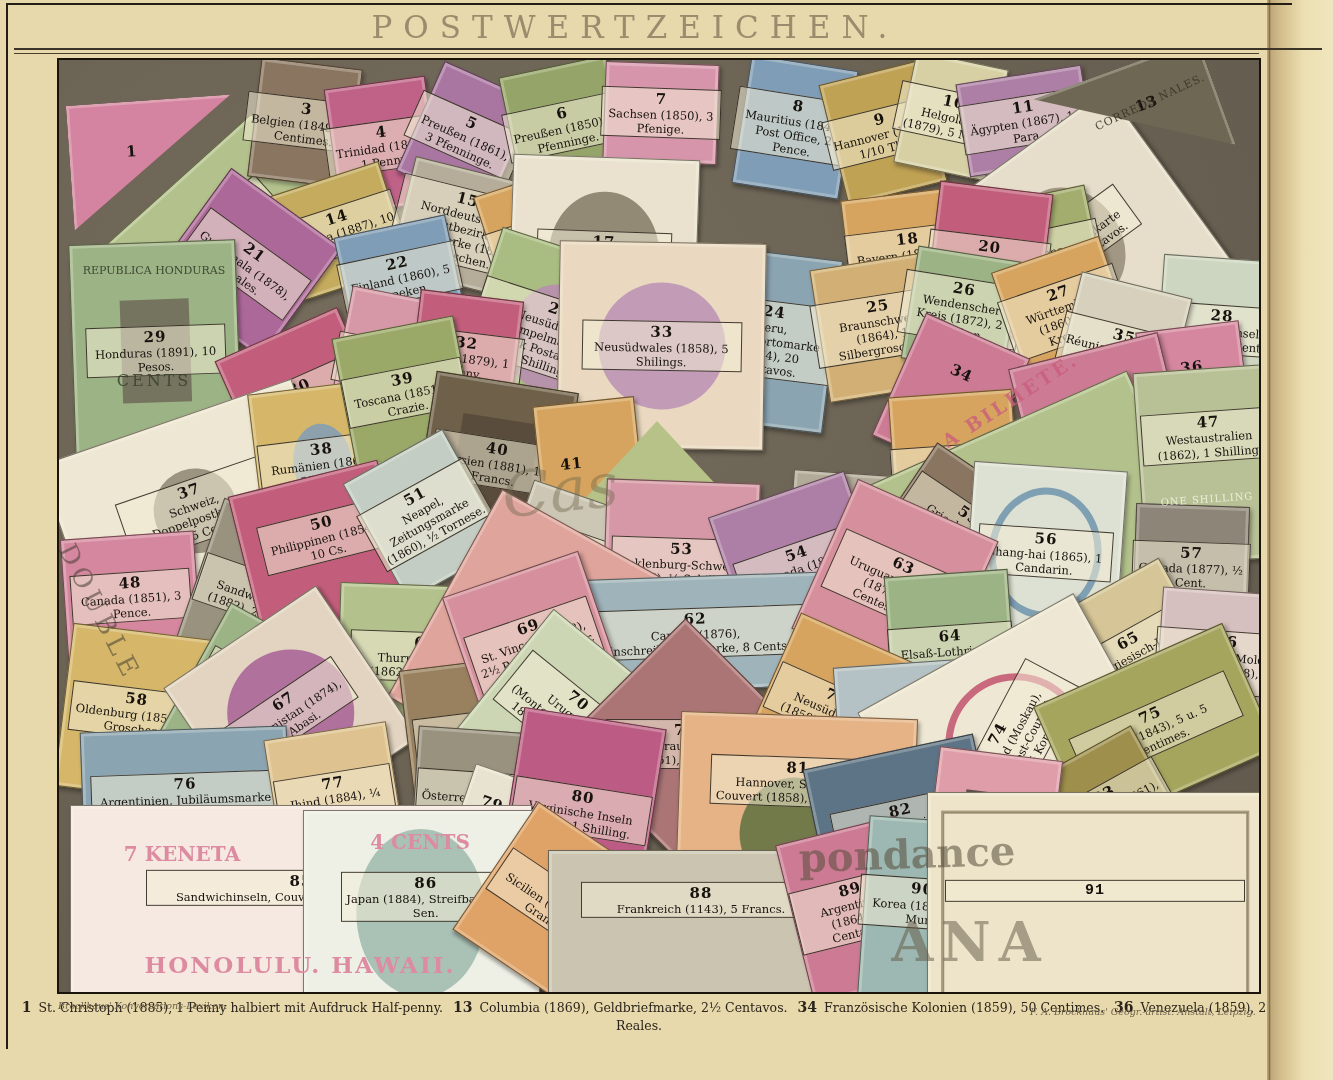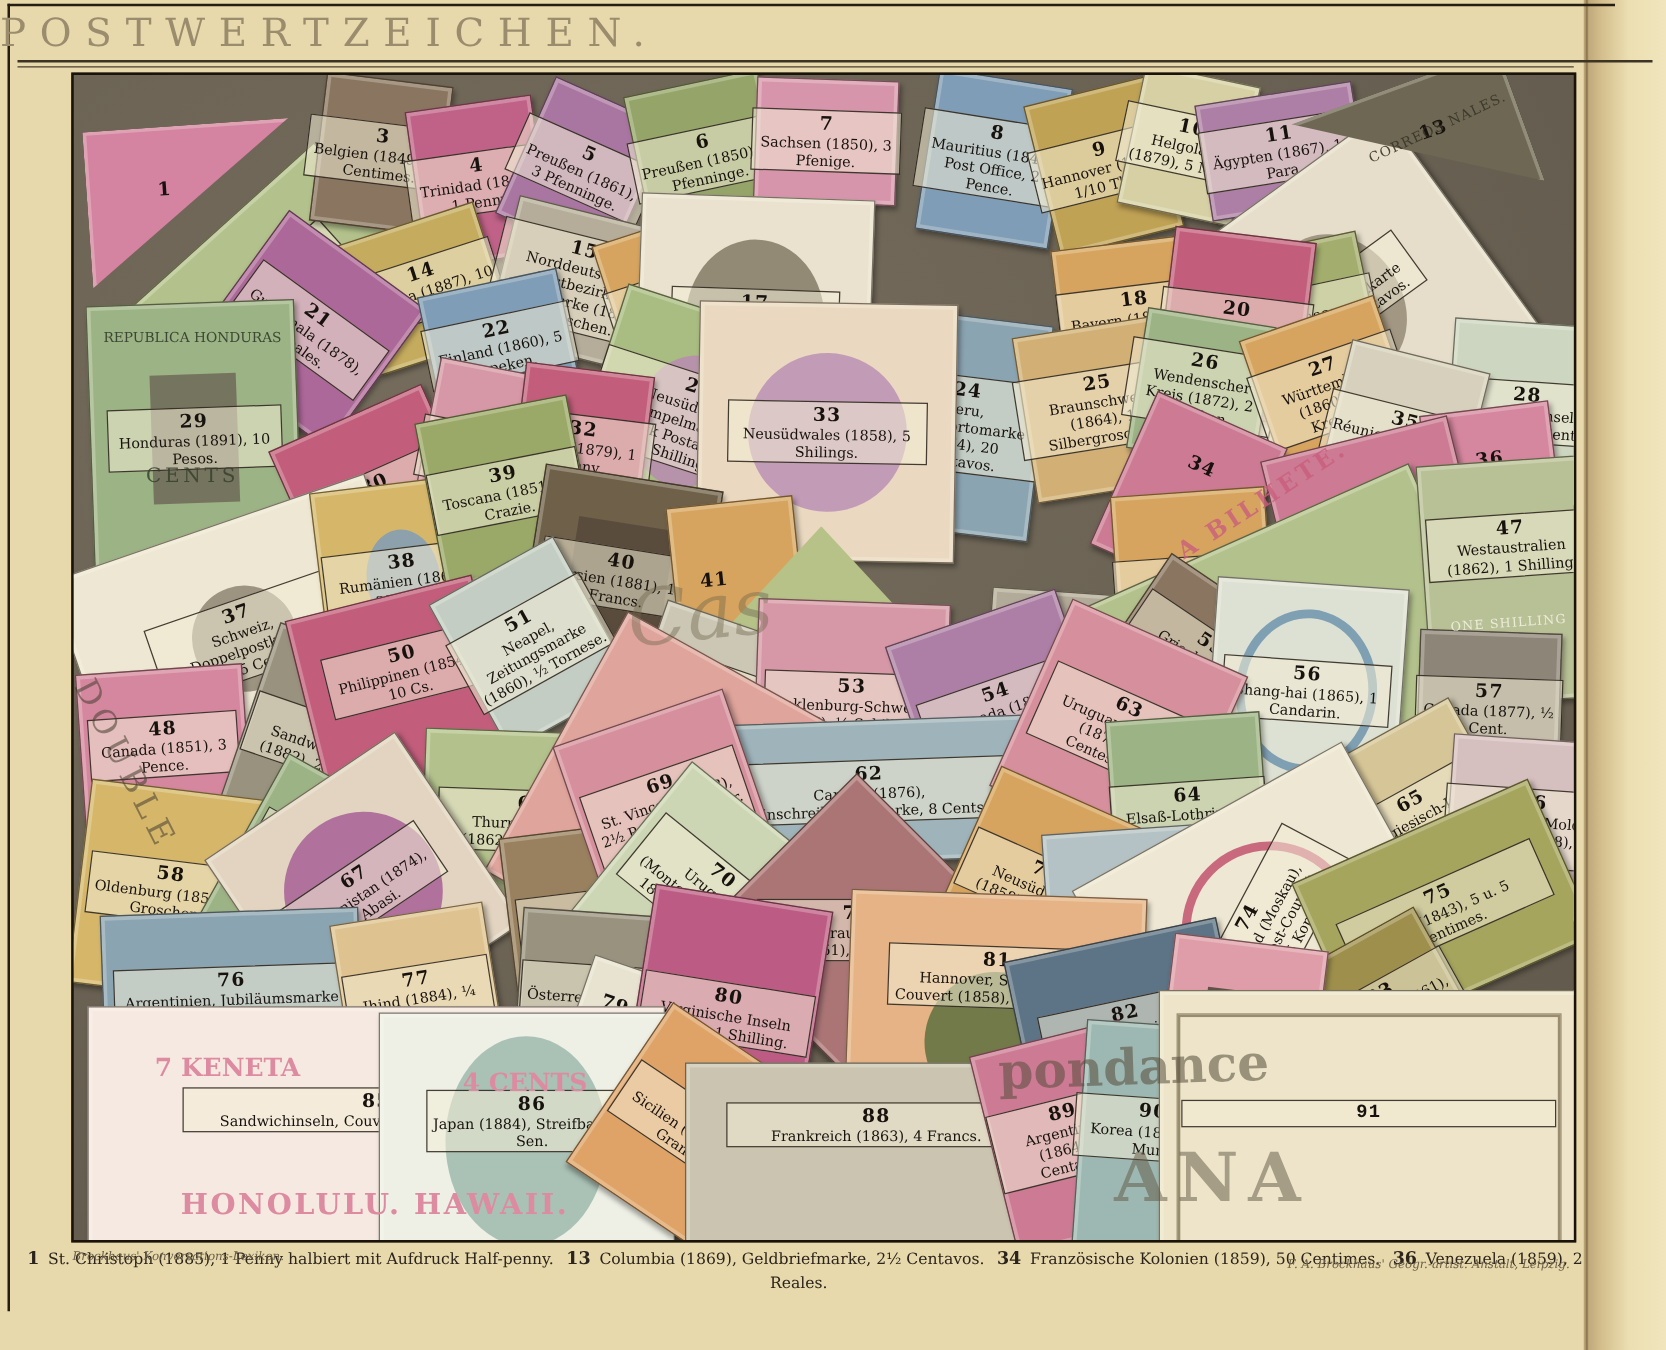--- a/index.html
+++ b/index.html
@@ -5,21 +5,21 @@
   html,body{margin:0;padding:0;}
   body{width:1333px;height:1080px;position:relative;overflow:hidden;
        font-family:"DejaVu Serif", serif;background:#e7d9ab;}
   .page{position:absolute;inset:0;background:#e7d9ab;}
   .edge-strip{position:absolute;right:0;top:0;width:66px;height:100%;
       background:linear-gradient(90deg,#b9a173 0%,#d4bf8d 22%,#ecdfb2 55%,#f0e5bd 100%);}
   .edge-crease{position:absolute;right:62px;top:0;width:3px;height:100%;
       background:linear-gradient(90deg,rgba(60,45,20,.0),rgba(60,45,20,.45),rgba(60,45,20,.0));}
   .scan-top{position:absolute;left:6px;top:3px;width:1286px;height:2px;background:#241d13;}
   .scan-left{position:absolute;left:6px;top:3px;width:2px;height:1046px;background:#241d13;}
-  .title{position:absolute;top:9px;left:0;width:1270px;
+  .title{position:absolute;top:9px;left:0;width:1270px;text-align:center;
       font-size:31px;letter-spacing:11px;color:#9c8c6e;font-weight:normal;}
   .rule1{position:absolute;top:48px;left:14px;width:1308px;border-top:2px solid #3c3426;}
   .rule2{position:absolute;top:53px;left:14px;width:1245px;border-top:1px solid #4a4030;}
   .plate{position:absolute;left:57px;top:58px;width:1200px;height:932px;
       background:
         radial-gradient(ellipse at 30% 30%, rgba(255,250,220,.06), rgba(0,0,0,.12)),
         #6d6455;
       border:2px solid #191309;overflow:hidden;}
   .stamp{position:absolute;border:1px solid rgba(30,22,12,.55);
       box-shadow:2px 3px 4px rgba(0,0,0,.35), inset 0 0 0 3px rgba(255,255,245,.25);}
@@ -584,21 +584,21 @@
       </div>
       <div class="stamp" style="left: 425px; top: 766px; width: 132px; height: 152px; background: rgb(223, 163, 104); transform: rotate(34deg);">
         <div class="label" style="left: 50%; top: 50%; transform: translate(-50%, -50%) rotate(0deg); width: 115px;">
           <span class="num">87</span>
           <span class="cap">Sicilien (1859), ½ Grano.</span>
         </div>
       </div>
       <div class="stamp" style="left: 488.5px; top: 789.5px; width: 305px; height: 165px; background: rgb(202, 196, 176); transform: rotate(0deg);">
         <div class="label" style="left: 50%; top: 30%; transform: translate(-50%, -50%) rotate(0deg); width: 230px;">
           <span class="num">88</span>
-          <span class="cap">Frankreich (1863), 4 Francs.</span>
+          <span class="cap">Frankreich (1143), 5 Francs.</span>
         </div>
       </div>
       <div class="stamp" style="left: 734px; top: 768px; width: 122px; height: 162px; background: rgb(205, 123, 148); transform: rotate(-14deg);">
         <div class="label" style="left: 50%; top: 50%; transform: translate(-50%, -50%) rotate(0deg); width: 112px;">
           <span class="num">89</span>
           <span class="cap">Argentinien (1864), 5 Centavos.</span>
         </div>
       </div>
       <div class="stamp" style="left: 804px; top: 759.5px; width: 142px; height: 185px; background: rgb(157, 184, 178); transform: rotate(4deg);">
         <div class="label" style="left: 40%; top: 45%; transform: translate(-50%, -50%) rotate(0deg); width: 115px;">
@@ -612,21 +612,21 @@
           <span class="num">91</span>
         </div>
       </div>
       <div class="deco" style="left: 501px; top: 430px; font-size: 62px; color: rgba(110, 100, 75, 0.42); transform: translate(-50%, -50%) rotate(-6deg); font-style: italic;">Cas</div>
       <div class="deco" style="left: 41px; top: 552px; font-size: 26px; color: rgba(70, 62, 48, 0.55); transform: translate(-50%, -50%) rotate(63deg); letter-spacing: 5px;">DOUBLE</div>
       <div class="deco" style="left: 951px; top: 340px; font-size: 19px; color: rgba(201, 94, 124, 0.8); transform: translate(-50%, -50%) rotate(-33deg); letter-spacing: 3px; font-weight: bold;">A BILHETE.</div>
       <div class="deco" style="left: 848px; top: 794px; font-size: 40px; color: rgba(85, 76, 58, 0.55); transform: translate(-50%, -50%) rotate(-2deg); font-weight: bold;">pondance</div>
       <div class="deco" style="left: 241px; top: 904px; font-size: 23px; color: rgb(221, 139, 161); transform: translate(-50%, -50%) rotate(0deg); letter-spacing: 2px; font-weight: bold;">HONOLULU. HAWAII.</div>
       <div class="deco" style="left: 911px; top: 882px; font-size: 54px; color: rgba(95, 85, 65, 0.5); transform: translate(-50%, -50%) rotate(0deg); letter-spacing: 8px; font-weight: bold;">ANA</div>
       <div class="deco" style="left: 123px; top: 794px; font-size: 20px; color: rgb(221, 139, 161); transform: translate(-50%, -50%) rotate(0deg); font-weight: bold;">7 KENETA</div>
-      <div class="deco" style="left: 361px; top: 806px; font-size: 20px; color: rgb(221, 139, 161); transform: translate(-50%, -50%) rotate(0deg); font-weight: bold;">4 CENTS</div>
+      <div class="deco" style="left: 361px; top: 782px; font-size: 20px; color: rgb(221, 139, 161); transform: translate(-50%, -50%) rotate(0deg); font-weight: bold;">4 CENTS</div>
       <div class="deco" style="left: 1091px; top: 42px; font-size: 11px; color: rgba(55, 52, 40, 0.9); transform: translate(-50%, -50%) rotate(-25deg); letter-spacing: 1px;">CORREOS NALES.</div>
       <div class="deco" style="left: 95px; top: 210px; font-size: 11px; color: rgba(50, 60, 42, 0.9); transform: translate(-50%, -50%) rotate(0deg);">REPUBLICA HONDURAS</div>
       <div class="deco" style="left: 95px; top: 320px; font-size: 16px; color: rgba(55, 65, 45, 0.85); transform: translate(-50%, -50%) rotate(0deg); letter-spacing: 3px;">CENTS</div>
       <div class="deco" style="left: 1148px; top: 439px; font-size: 10px; color: rgba(245, 243, 228, 0.85); transform: translate(-50%, -50%) rotate(-4deg); letter-spacing: 1px;">ONE SHILLING</div>
     </div>
   <div class="footnotes">
     <div class="fline" id="fline1"><span class="fn-num">1</span><span> St. Christoph (1885), 1 Penny halbiert mit Aufdruck Half-penny.</span><span class="fn-num">13</span><span> Columbia (1869), Geldbriefmarke, 2½ Centavos.</span><span class="fn-num">34</span><span> Französische Kolonien (1859), 50 Centimes.</span><span class="fn-num">36</span><span> Venezuela (1859), 2 Reales.</span></div>
   </div>
   <div class="imprint left">Brockhaus' Konversations-Lexikon.</div>
   <div class="imprint right">F. A. Brockhaus' Geogr.-artist. Anstalt, Leipzig.</div>

